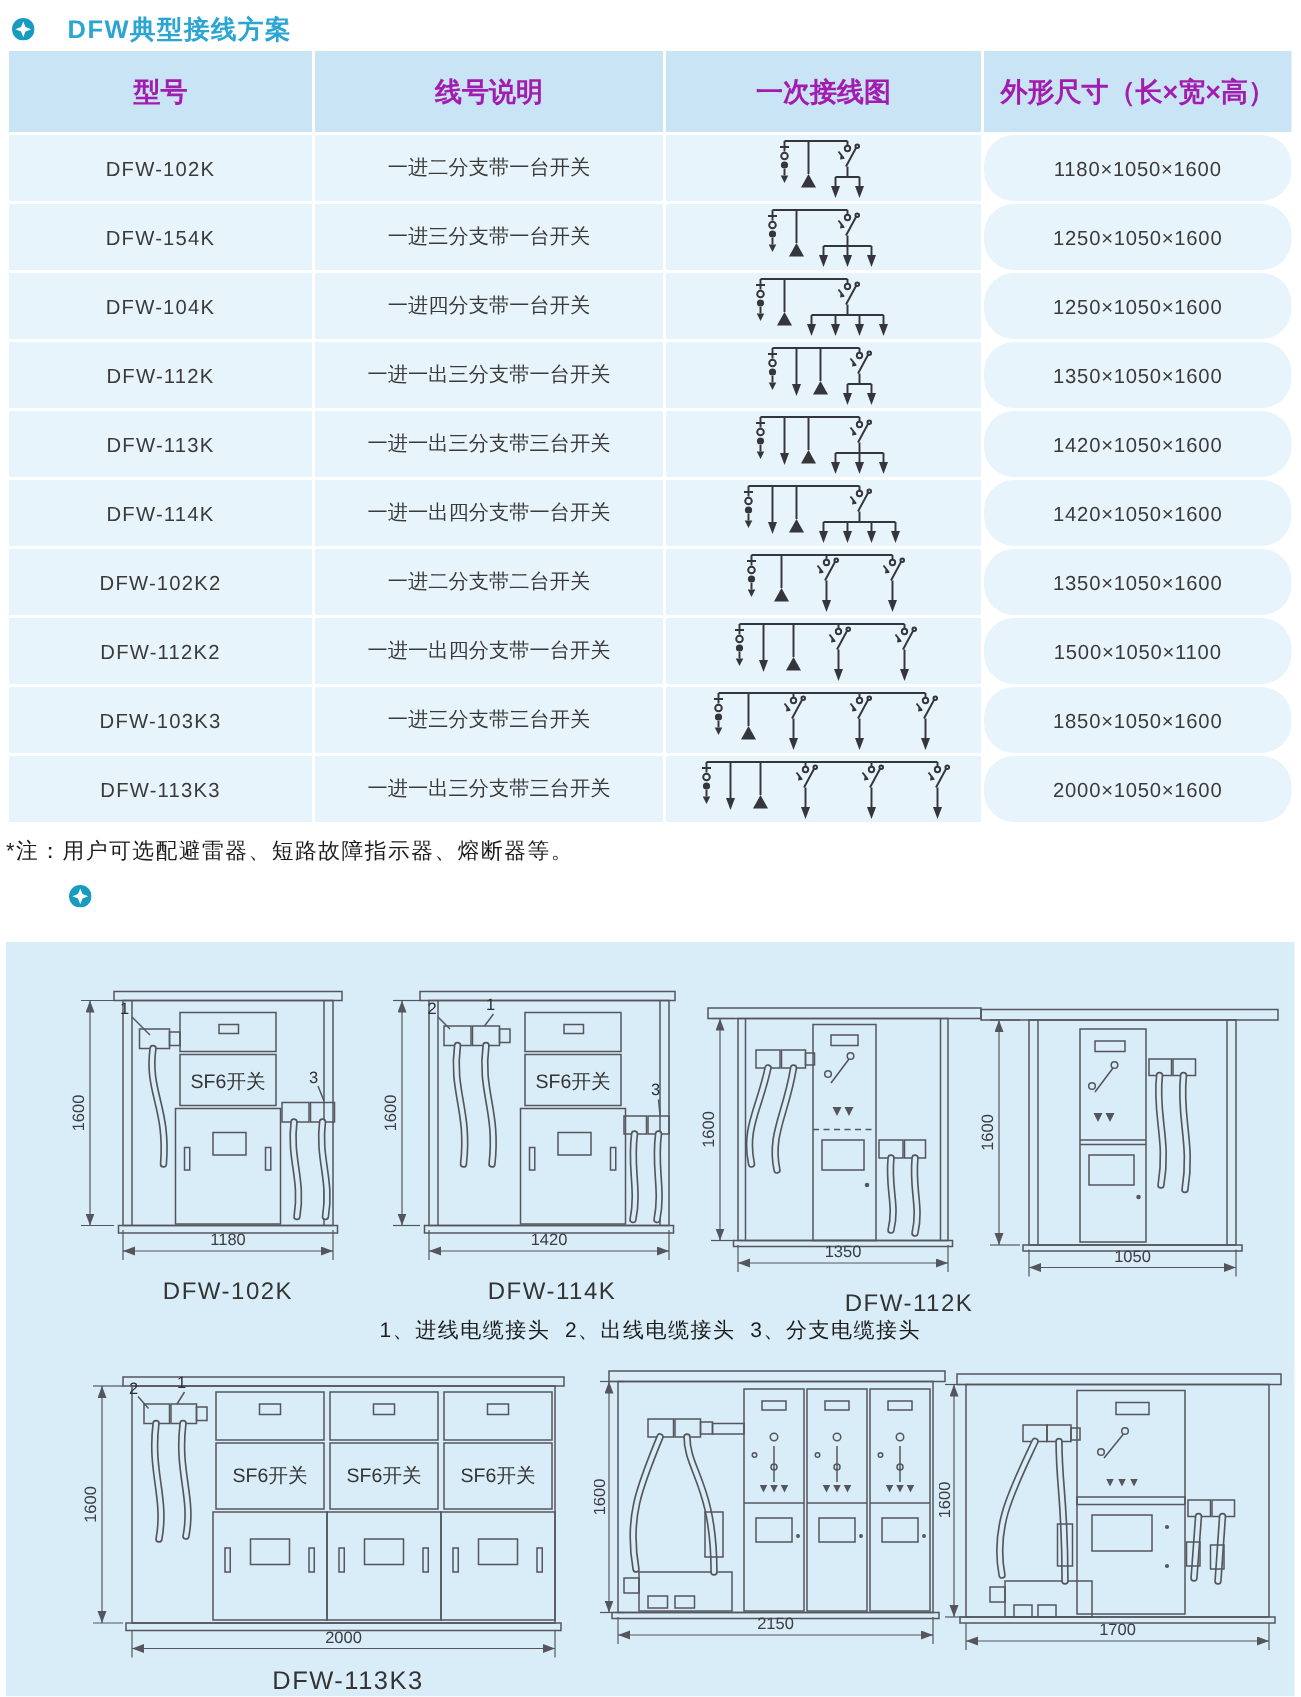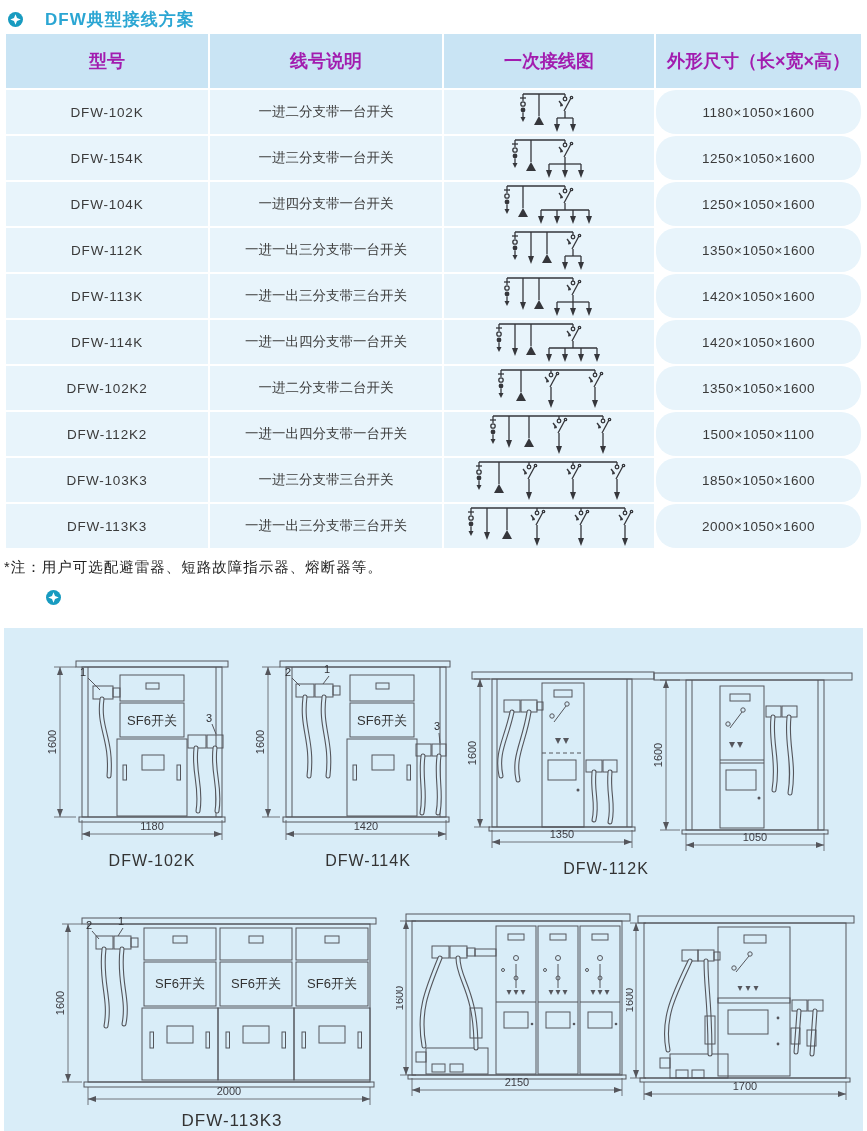--- a/index.html
+++ b/index.html
@@ -610,20 +610,21 @@
         <line x1="14" y1="182" x2="34" y2="182"></line>
       <line x1="20" y1="32" x2="20" y2="182" marker-start="url(#ar)" marker-end="url(#ar)"></line>
       <line x1="40" y1="185" x2="40" y2="203"></line>
         <line x1="178" y1="185" x2="178" y2="203"></line>
       <line x1="40" y1="197" x2="178" y2="197" marker-start="url(#ar)" marker-end="url(#ar)"></line>
     </g>
     <text class="dt" text-anchor="middle" transform="translate(16 107) rotate(-90)">1600</text>
     <text class="dt" x="109" y="193" text-anchor="middle">1050</text>
   </svg>
 
+  <div id="caption">1、进线电缆接头  2、出线电缆接头  3、分支电缆接头</div>
 
   <svg class="abs" style="left:52px;top:274px;" width="340" height="230" viewBox="0 0 340 230">
     <g class="k">
       <rect x="26" y="16" width="294" height="6"></rect>
       <rect x="32" y="22" width="282" height="158"></rect>
       <rect x="28" y="180" width="290" height="5"></rect>
       <rect x="88" y="26" width="72" height="32"></rect>
         <rect x="117" y="34" width="14" height="7"></rect>
       <rect x="164" y="26" width="72" height="32"></rect>
         <rect x="193" y="34" width="14" height="7"></rect>

